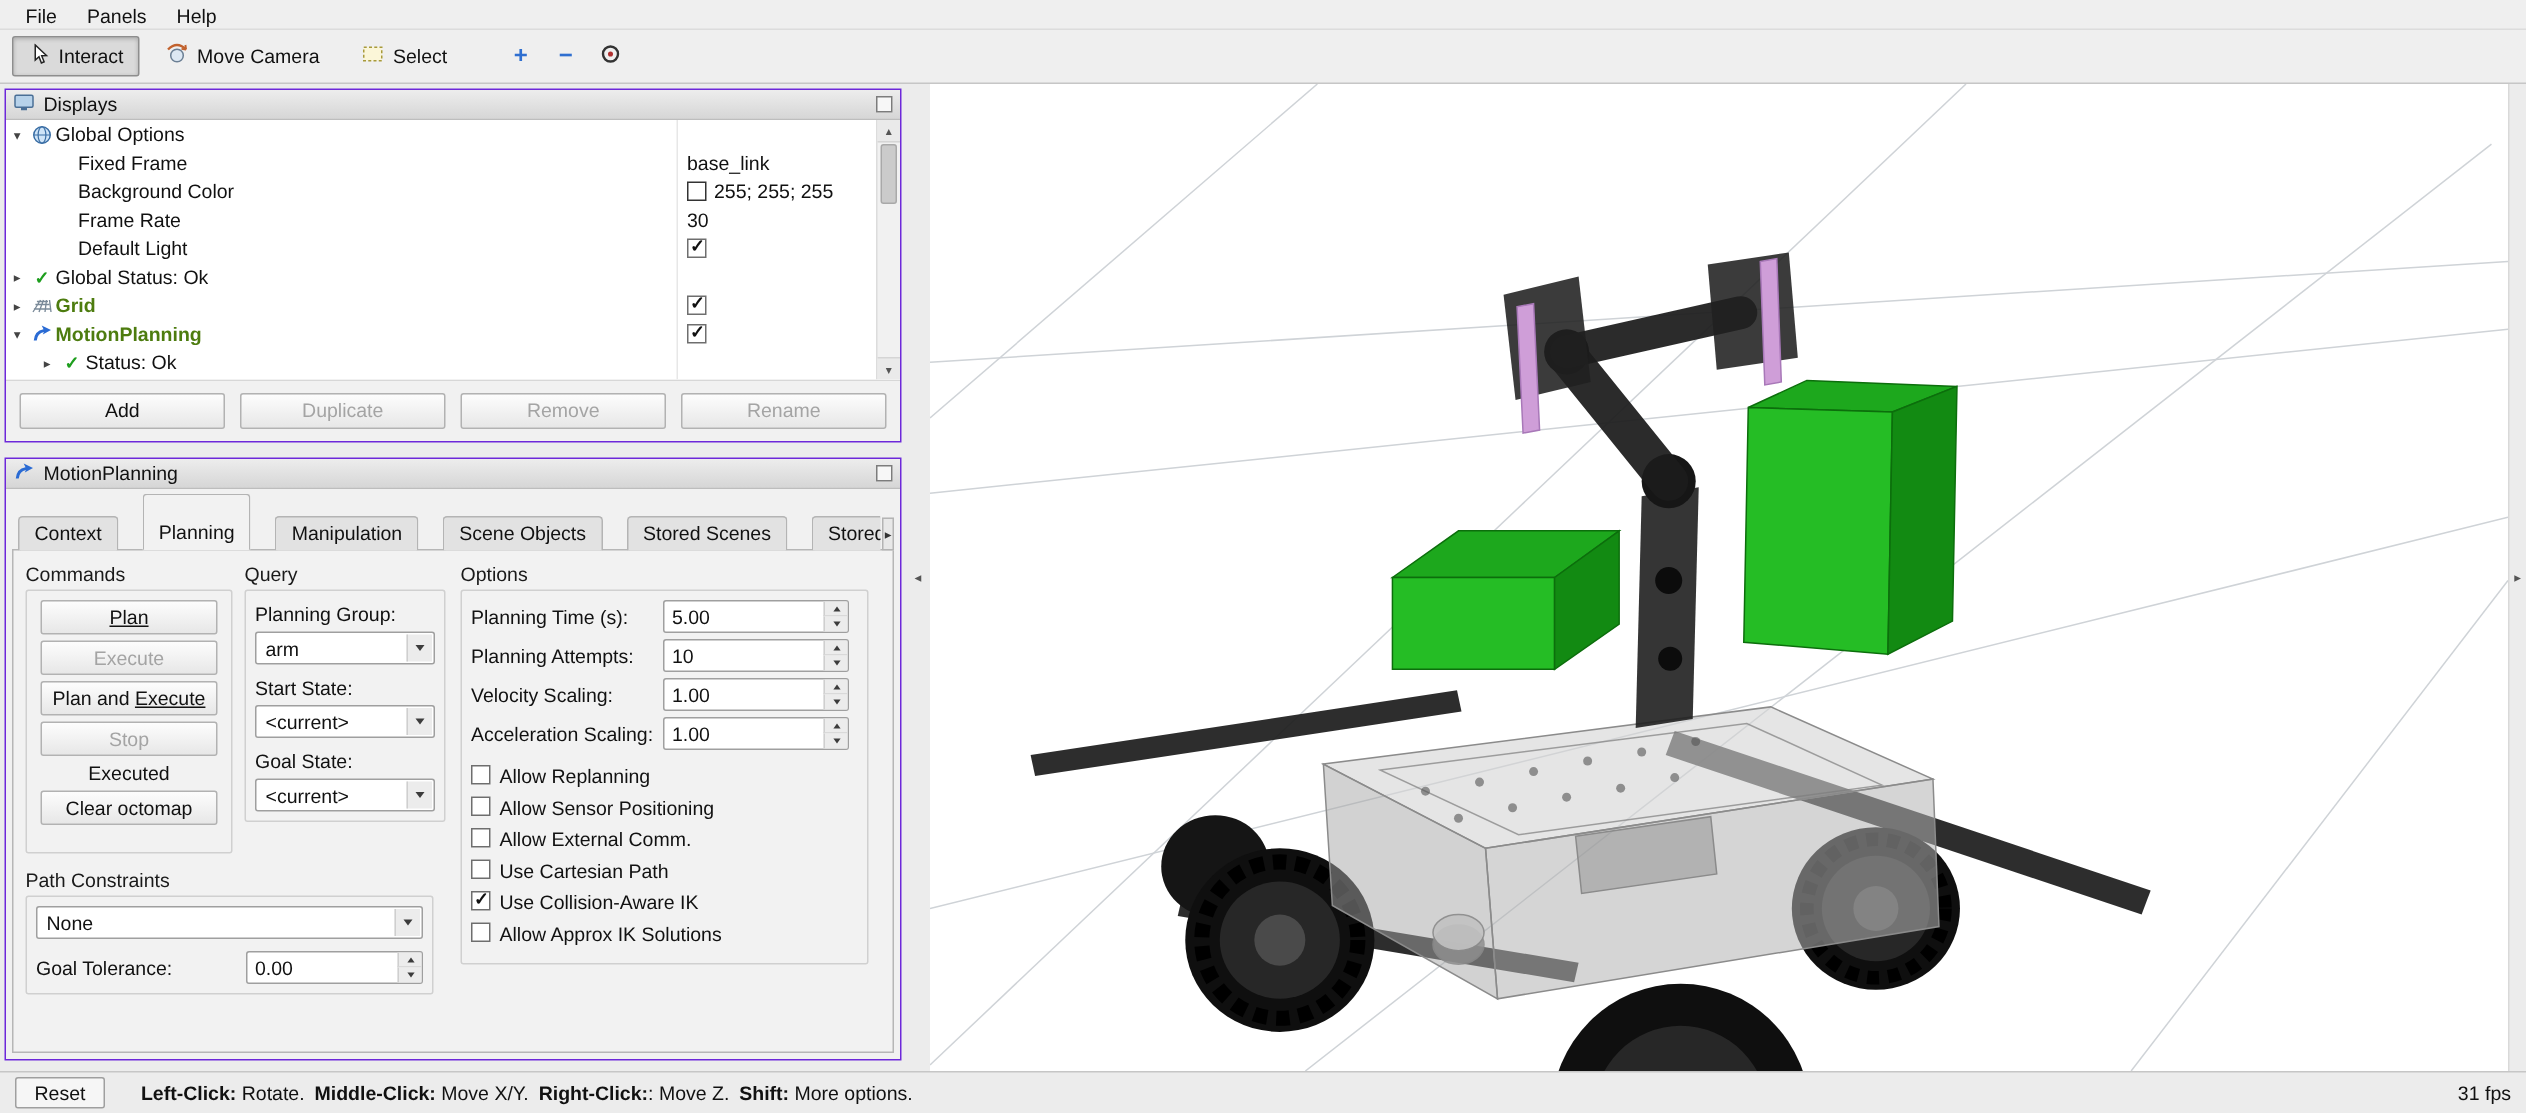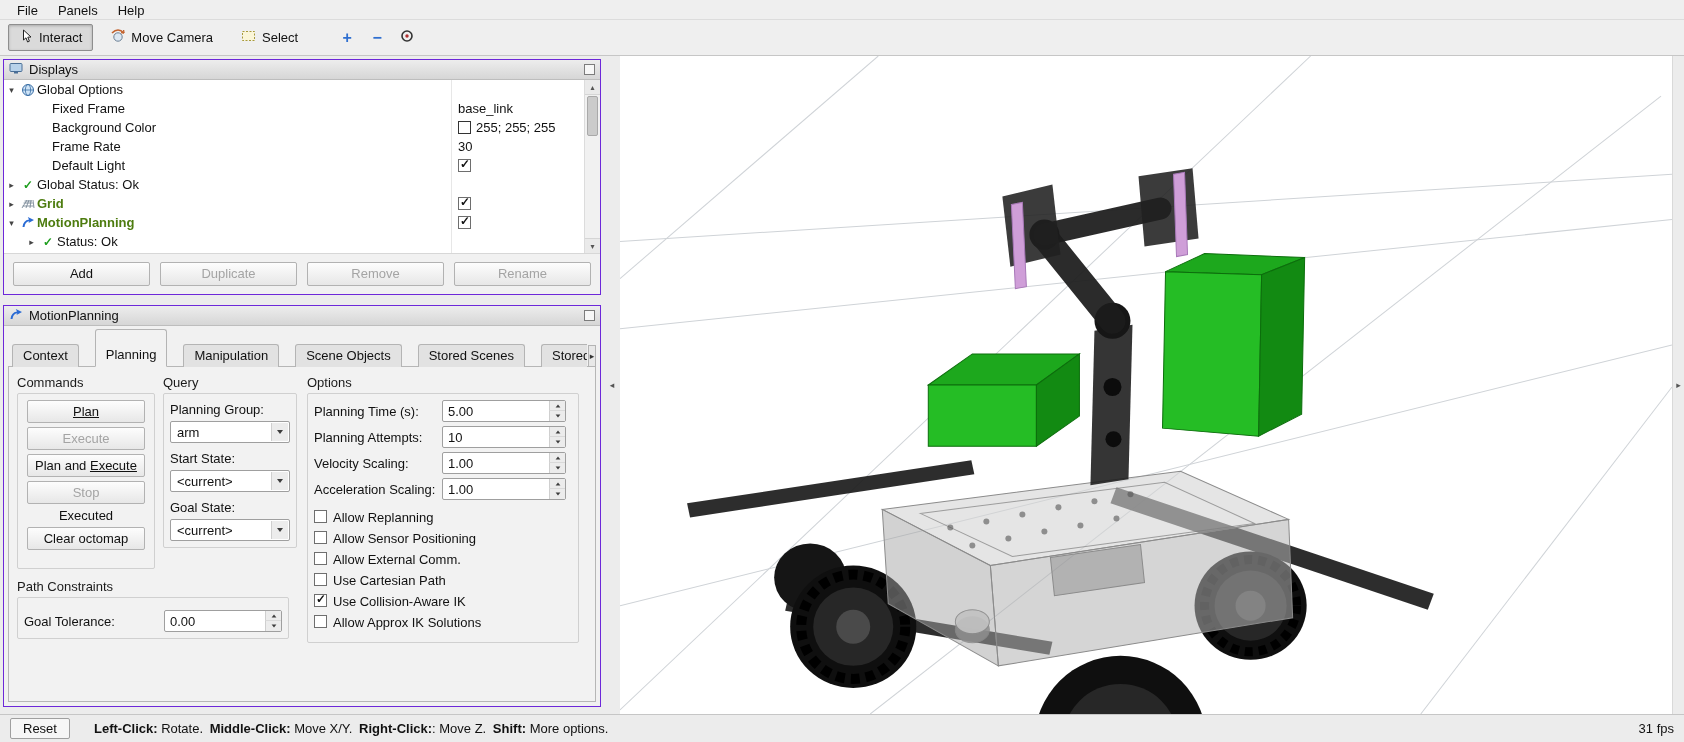--- a/index.html
+++ b/index.html
@@ -383,20 +383,26 @@
             <div class="check-row">
                 <span class="cb"></span>
                 <span>Allow Approx IK Solutions</span>
               </div>
           </div>
         </div>
 
         <div class="col-pc">
           <div class="grp-head">Path Constraints</div>
           <div class="grp">
+            <div class="combo">
+                <span>None</span>
+                <span class="arrow-zone">
+                  <span class="tri-dn"></span>
+                </span>
+              </div>
             <div class="pc-row">
               <span class="ol">Goal Tolerance:</span>
               <span class="spin" style="width:118px"><input readonly="" value="0.00" style=""><span class="sp-btn up">
                     <span class="tri-up"></span>
                   </span><span class="sp-btn dn">
                     <span class="tri-dn"></span>
                   </span></span>
             </div>
           </div>
         </div>

